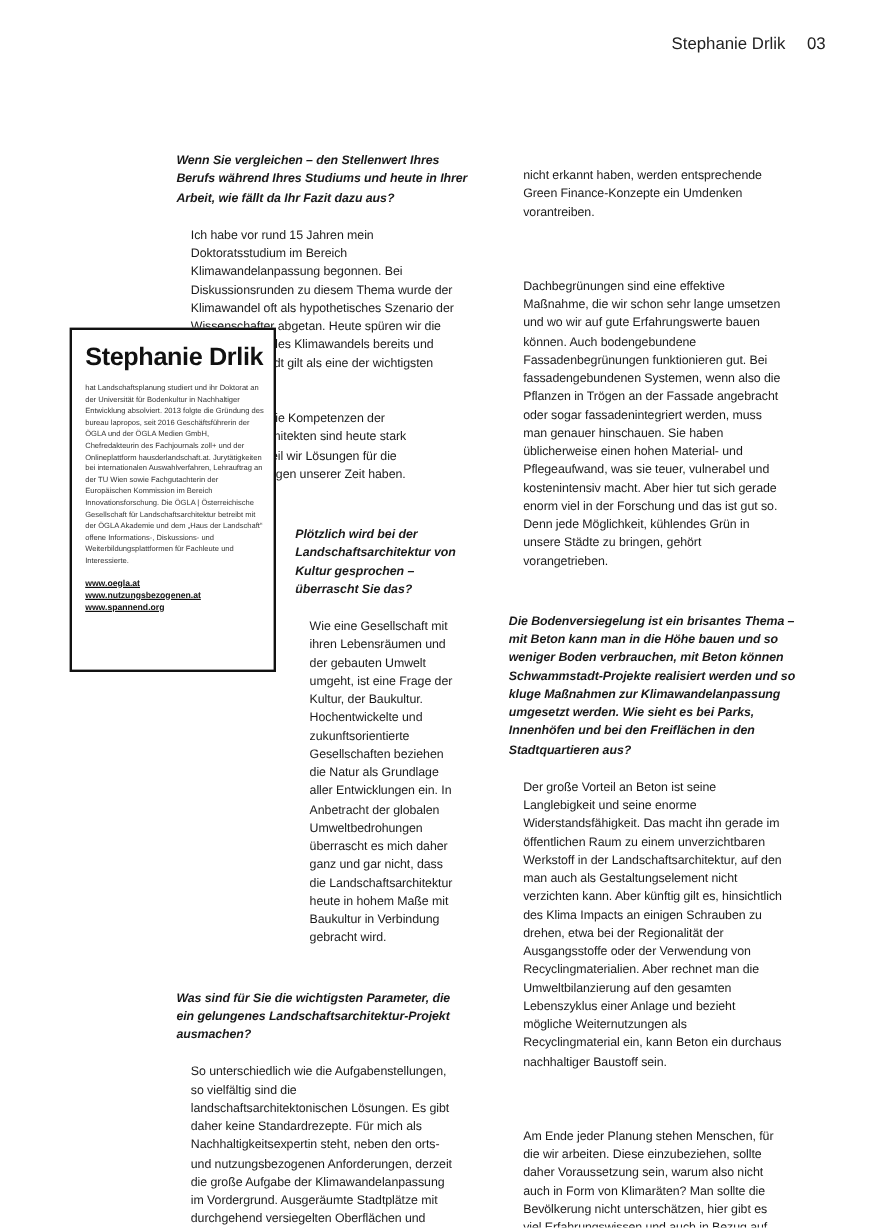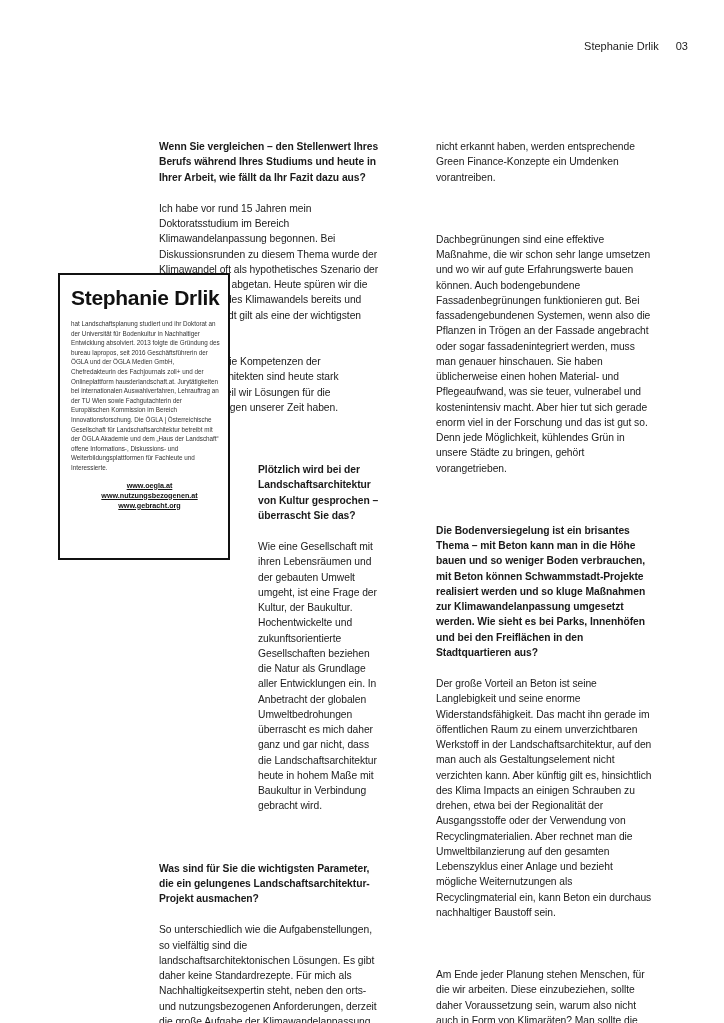--- a/index.html
+++ b/index.html
@@ -1,32 +1,32 @@
 <!DOCTYPE html>
 <html><head>
 <meta charset="utf-8">
 <style>
   html, body { margin: 0; padding: 0; background: #ffffff; }
   body { width: 724px; height: 1023px; position: relative; overflow: hidden;
          font-family: "Liberation Sans", "DejaVu Sans", sans-serif; color: #1a1a1a; }
-  .running-header { position: absolute; top: 40px; right: 36px; font-size: 11px; color: #222; }
+  .running-header { position: absolute; top: 28px; right: 36px; font-size: 14px; color: #222; }
   .running-header .name { margin-right: 14px; }
   .col { position: absolute; font-size: 10.3px; line-height: 15.25px; letter-spacing: -0.05px; }
   .col p { margin: 16px; }
-  .col .q { font-weight: bold; margin: 16px; }
+  .col .q { font-weight: bold; margin: 4px; font-style: italic; }
   .col .gap { height: 15px; }
   .col-left { left: 143px; top: 123px; width: 252px; }
   .col-right { left: 420px; top: 123px; width: 250px; }
   .indent-block { margin-left: 99px; }
   .bio-box { position: absolute; left: 58px; top: 273px; width: 172px; height: 287px;
              border: 2px solid #111; padding: 0 0 0 11px; box-sizing: border-box; background: #fff; }
   .bio-name { font-size: 21px; font-weight: bold; margin: 11px 0 9px 0; letter-spacing: -0.3px; color: #111; }
   .bio-text { font-size: 6.3px; line-height: 9.6px; color: #333; padding-right: 8px; }
   .bio-links { margin-top: 8px; font-size: 7.2px; line-height: 10px; font-weight: bold; }
-  .bio-links a { display: block; color: #111; text-decoration: underline; text-align: center; }
+  .bio-links a { display: block; color: #111; text-decoration: underline; }
 </style>
 </head>
 <body>
 
 <div class="running-header">
   <span class="name">Stephanie Drlik</span>
   <span>03</span>
 </div>
 
 <div class="col col-left">
@@ -44,21 +44,21 @@
   <div class="gap"></div>
   <p>Es gibt Methoden, wie man den Klima Impact einer Maßnahme berechnen und vergleichen kann. Aber vor dem Hintergrund, dass im Rahmen der EU-Taxonomie soeben Gas- und Atomkraft als klimatauglich freigegeben wurden, finde ich die Debatte um das Greenwashing von Begrünungen geradezu lächerlich. Bauträger wissen ohnehin bereits, dass sich Investments in hochwertige Begrünungsmaßnahmen rechnen, ganz besonders wenn man die enormen Klimafolgekosten einbezieht. Und bei jenen, die es noch</p>
 </div>
 
 <div class="bio-box">
   <div class="bio-name">Stephanie Drlik</div>
   <div class="bio-text">hat Landschaftsplanung studiert und ihr Doktorat an der Universität für Bodenkultur in Nachhaltiger Entwicklung absolviert. 2013 folgte die Gründung des bureau lapropos, seit 2016 Geschäftsführerin der ÖGLA und der ÖGLA Medien GmbH, Chefredakteurin des Fachjournals zoll+ und der Onlineplattform hausderlandschaft.at. Jurytätigkeiten bei internationalen Auswahlverfahren, Lehrauftrag an der TU Wien sowie Fachgutachterin der Europäischen Kommission im Bereich Innovationsforschung. Die ÖGLA | Österreichische Gesellschaft für Landschaftsarchitektur betreibt mit der ÖGLA Akademie und dem „Haus der Landschaft“ offene Informations-, Diskussions- und Weiterbildungsplattformen für Fachleute und Interessierte.</div>
   <div class="bio-links">
     <a>www.oegla.at</a>
     <a>www.nutzungsbezogenen.at</a>
-    <a>www.gebracht.org</a>
+    <a>www.spannend.org</a>
   </div>
 </div>
 
 <div class="col col-right">
   <p>nicht erkannt haben, werden entsprechende Green Finance-Konzepte ein Umdenken vorantreiben.</p>
   <div class="gap"></div>
   <p>Dachbegrünungen sind eine effektive Maßnahme, die wir schon sehr lange umsetzen und wo wir auf gute Erfahrungswerte bauen können. Auch bodengebundene Fassadenbegrünungen funktionieren gut. Bei fassadengebundenen Systemen, wenn also die Pflanzen in Trögen an der Fassade angebracht oder sogar fassadenintegriert werden, muss man genauer hinschauen. Sie haben üblicherweise einen hohen Material- und Pflegeaufwand, was sie teuer, vulnerabel und kostenintensiv macht. Aber hier tut sich gerade enorm viel in der Forschung und das ist gut so. Denn jede Möglichkeit, kühlendes Grün in unsere Städte zu bringen, gehört vorangetrieben.</p>
   <div class="gap"></div>
   <p class="q">Die Bodenversiegelung ist ein brisantes Thema – mit Beton kann man in die Höhe bauen und so weniger Boden verbrauchen, mit Beton können Schwammstadt-Projekte realisiert werden und so kluge Maßnahmen zur Klimawandelanpassung umgesetzt werden. Wie sieht es bei Parks, Innenhöfen und bei den Freiflächen in den Stadtquartieren aus?</p>
   <p>Der große Vorteil an Beton ist seine Langlebigkeit und seine enorme Widerstandsfähigkeit. Das macht ihn gerade im öffentlichen Raum zu einem unverzichtbaren Werkstoff in der Landschaftsarchitektur, auf den man auch als Gestaltungselement nicht verzichten kann. Aber künftig gilt es, hinsichtlich des Klima Impacts an einigen Schrauben zu drehen, etwa bei der Regionalität der Ausgangsstoffe oder der Verwendung von Recyclingmaterialien. Aber rechnet man die Umweltbilanzierung auf den gesamten Lebenszyklus einer Anlage und bezieht mögliche Weiternutzungen als Recyclingmaterial ein, kann Beton ein durchaus nachhaltiger Baustoff sein.</p>

